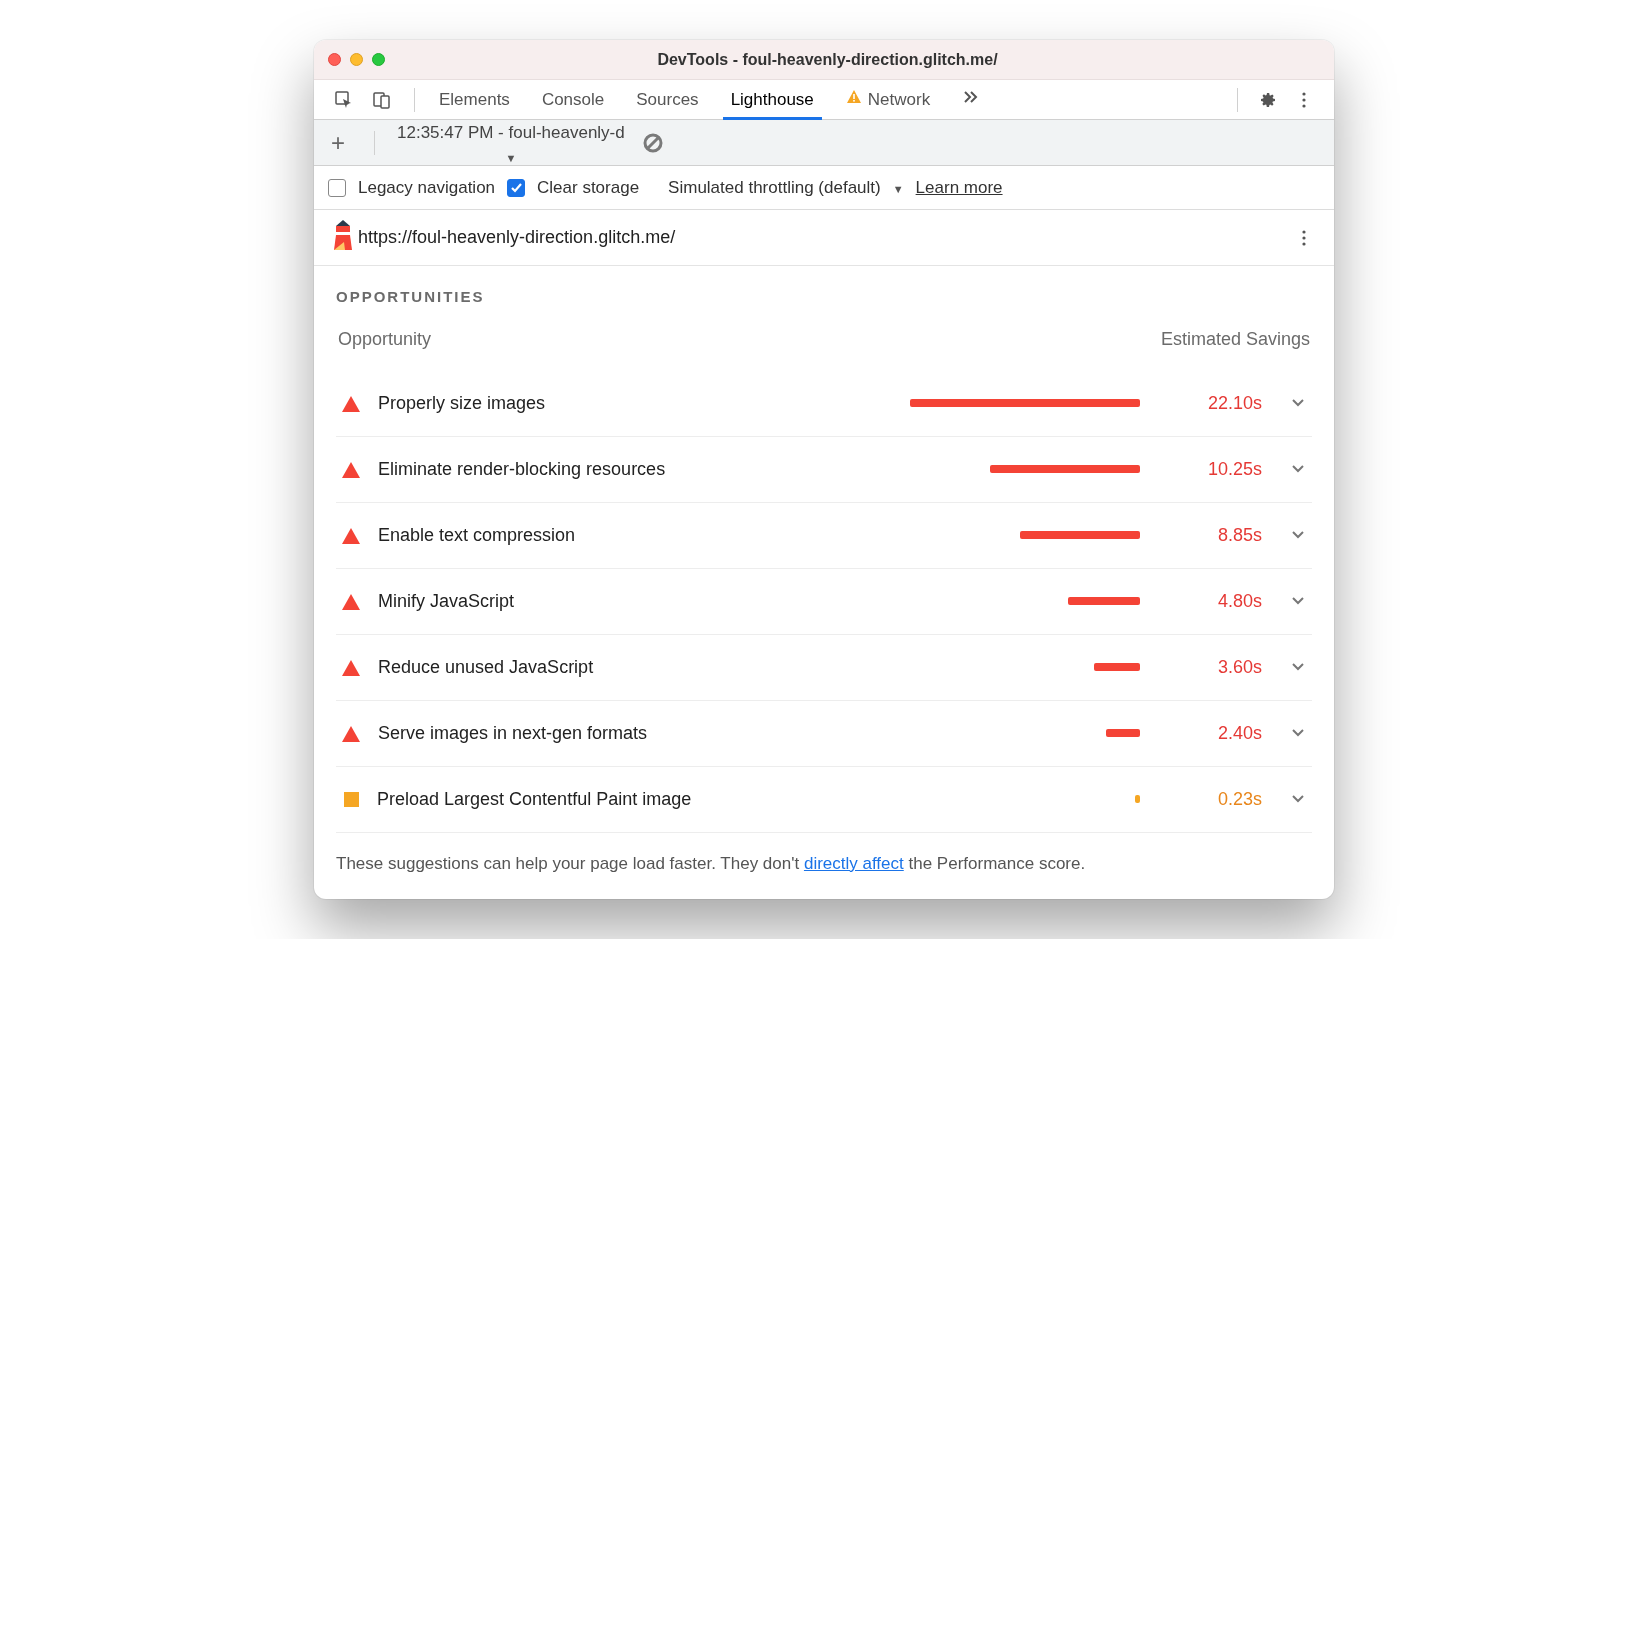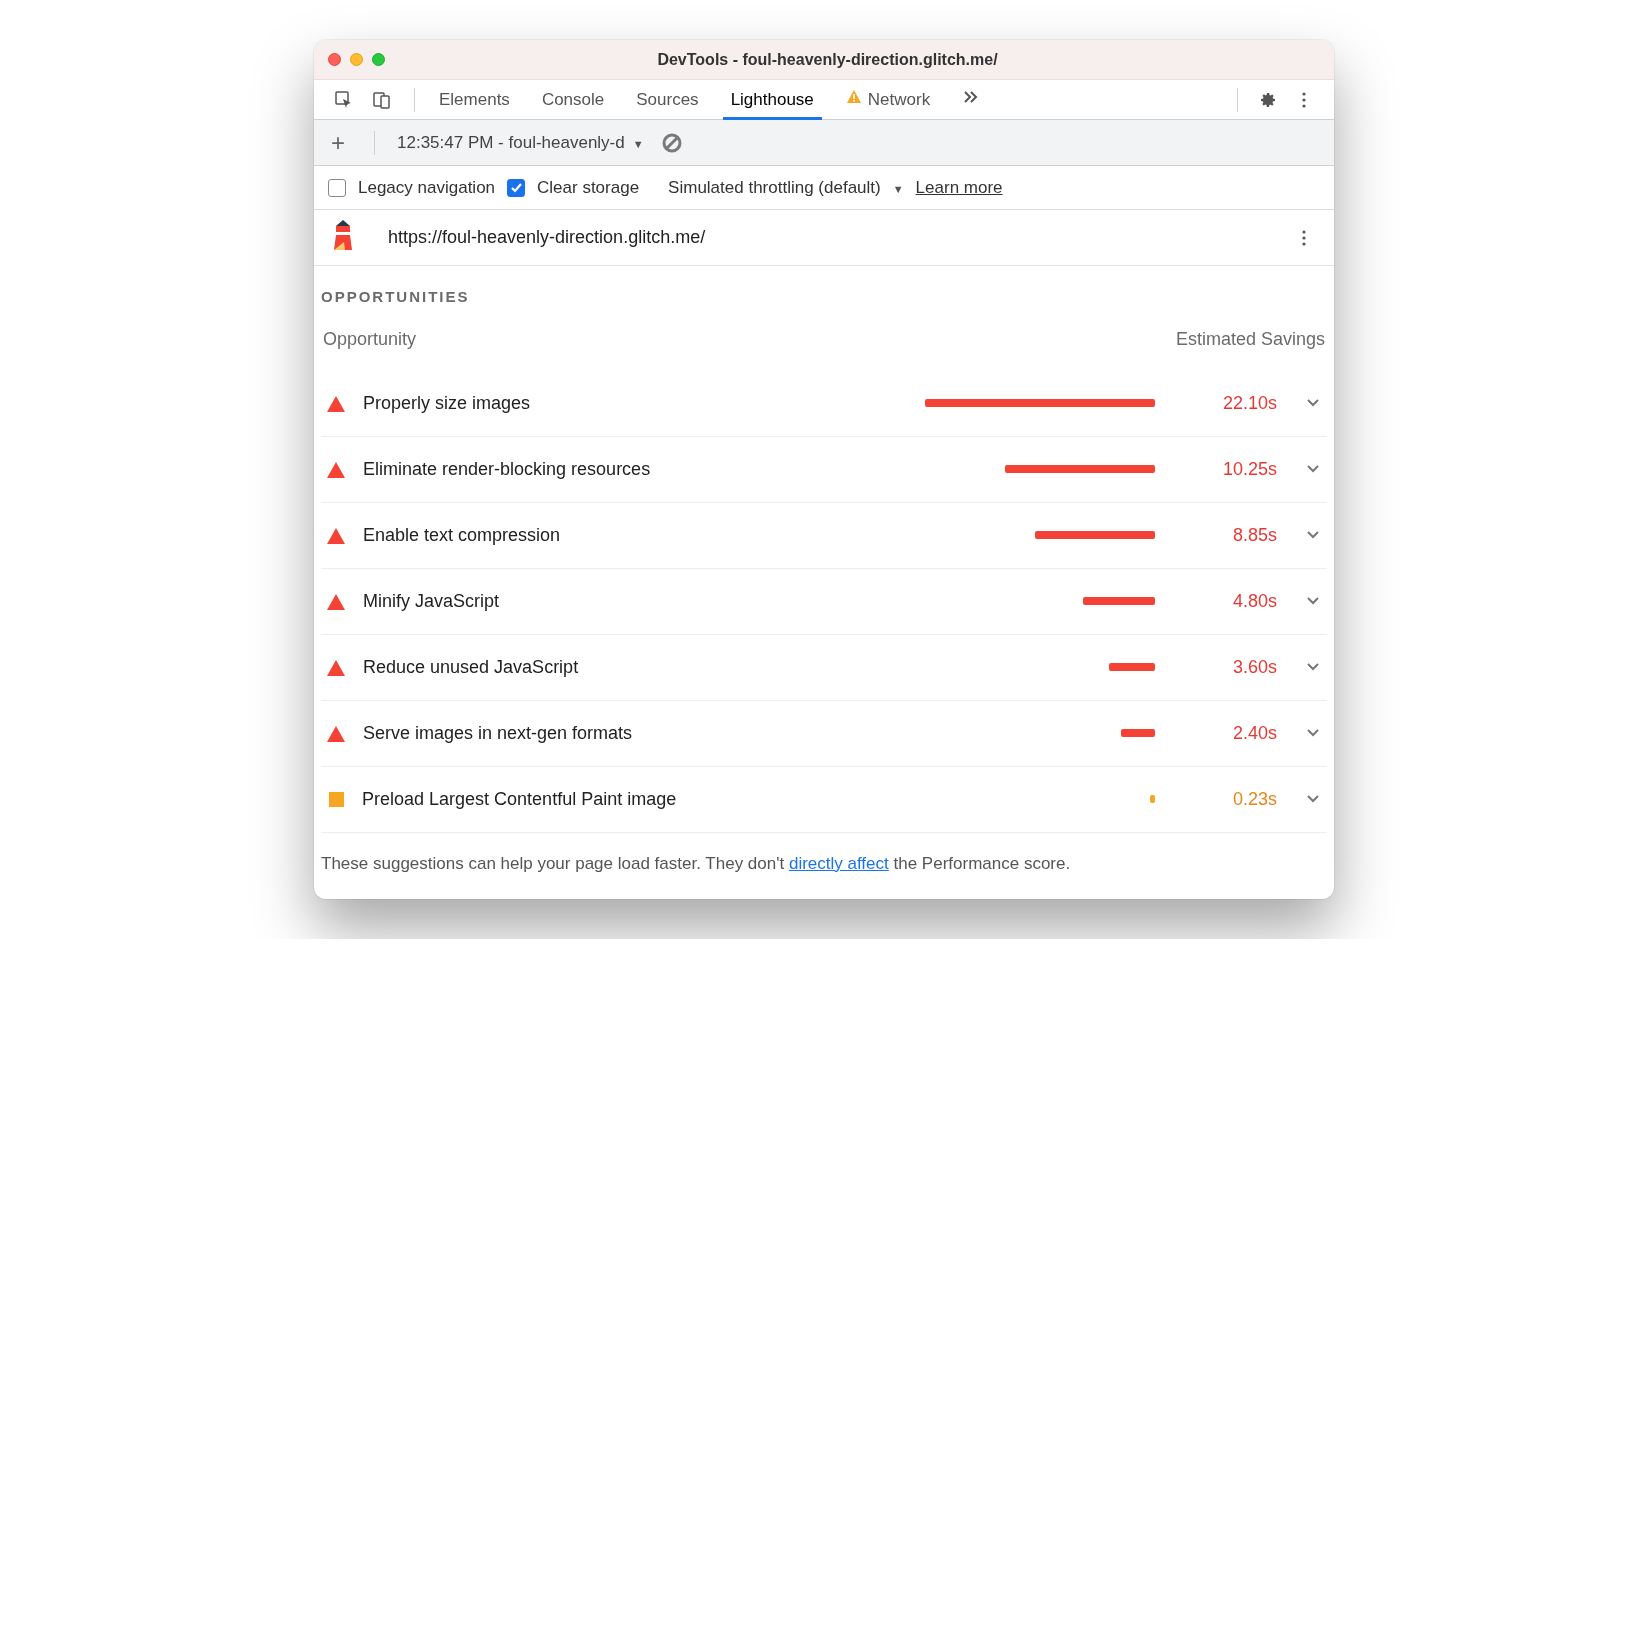--- a/index.html
+++ b/index.html
@@ -53,43 +53,43 @@
   .right-icons { display:flex; align-items:center; gap:8px; padding:0 10px;}
   .icon-btn { display:flex; align-items:center; justify-content:center; width:28px; height:28px; color:#555;}
 
   .toolbar2 {
     display:flex; align-items:center; height:46px;
     background:#f1f3f4; border-bottom:1px solid #d0d0d0;
     padding:0 10px; gap:14px;
     font-size:17px; color:#444;
   }
   .plus-btn { width:28px; text-align:center; font-size:24px; color:#666; cursor:pointer;}
-  .history-select { display:flex; align-items:center; gap:8px; cursor:pointer; color:#444;}
+  .history-select { display:flex; align-items:center; gap:8px; cursor:pointer; color:#444;flex-direction:column;}
   .caret { font-size:11px; color:#555; transform:translateY(1px);}
   .nosign svg { display:block;}
 
   .settings-row {
     display:flex; align-items:center; height:44px;
     border-bottom:1px solid #dcdcdc;
     background:#fff; padding:0 14px; gap:12px;
     font-size:17px; color:#333;
   }
   .chk { width:18px; height:18px; border:1.5px solid #888; border-radius:3px; display:inline-flex; align-items:center; justify-content:center; background:#fff;}
   .chk.checked { background:#1a73e8; border-color:#1a73e8;}
   .chk.checked svg { display:block;}
   .learn { text-decoration:underline; cursor:pointer;}
 
   .url-row {
     display:flex; align-items:center; height:56px;
-    border-bottom:1px solid #e4e4e4; padding:0 16px; gap:32px;
+    border-bottom:1px solid #e4e4e4; padding:0 16px; gap:2px;
     font-size:18px; color:#222;
   }
   .url-row .more { margin-left:auto;}
 
-  .content { padding:16px 7px 22px;}
+  .content { padding:16px 22px 22px;}
   .section-title { font-size:15px; letter-spacing:2px; color:#6b6b6b; font-weight:600; margin:6px 0 24px;}
   .col-headers { display:flex; justify-content:space-between; font-size:18px; color:#6b6b6b; margin-bottom:21px; padding:0 2px;}
   .op-row {
     display:flex; align-items:center; height:66px;
     border-bottom:1px solid #ededed; gap:18px;
     cursor:pointer;
   }
   .tri { width:0; height:0; border-left:9px solid transparent; border-right:9px solid transparent; border-bottom:16px solid #f44336; margin-left:6px;}
   .sq { width:15px; height:15px; background:#f5a623; margin-left:8px;}
   .op-label { font-size:18px; color:#222;}

